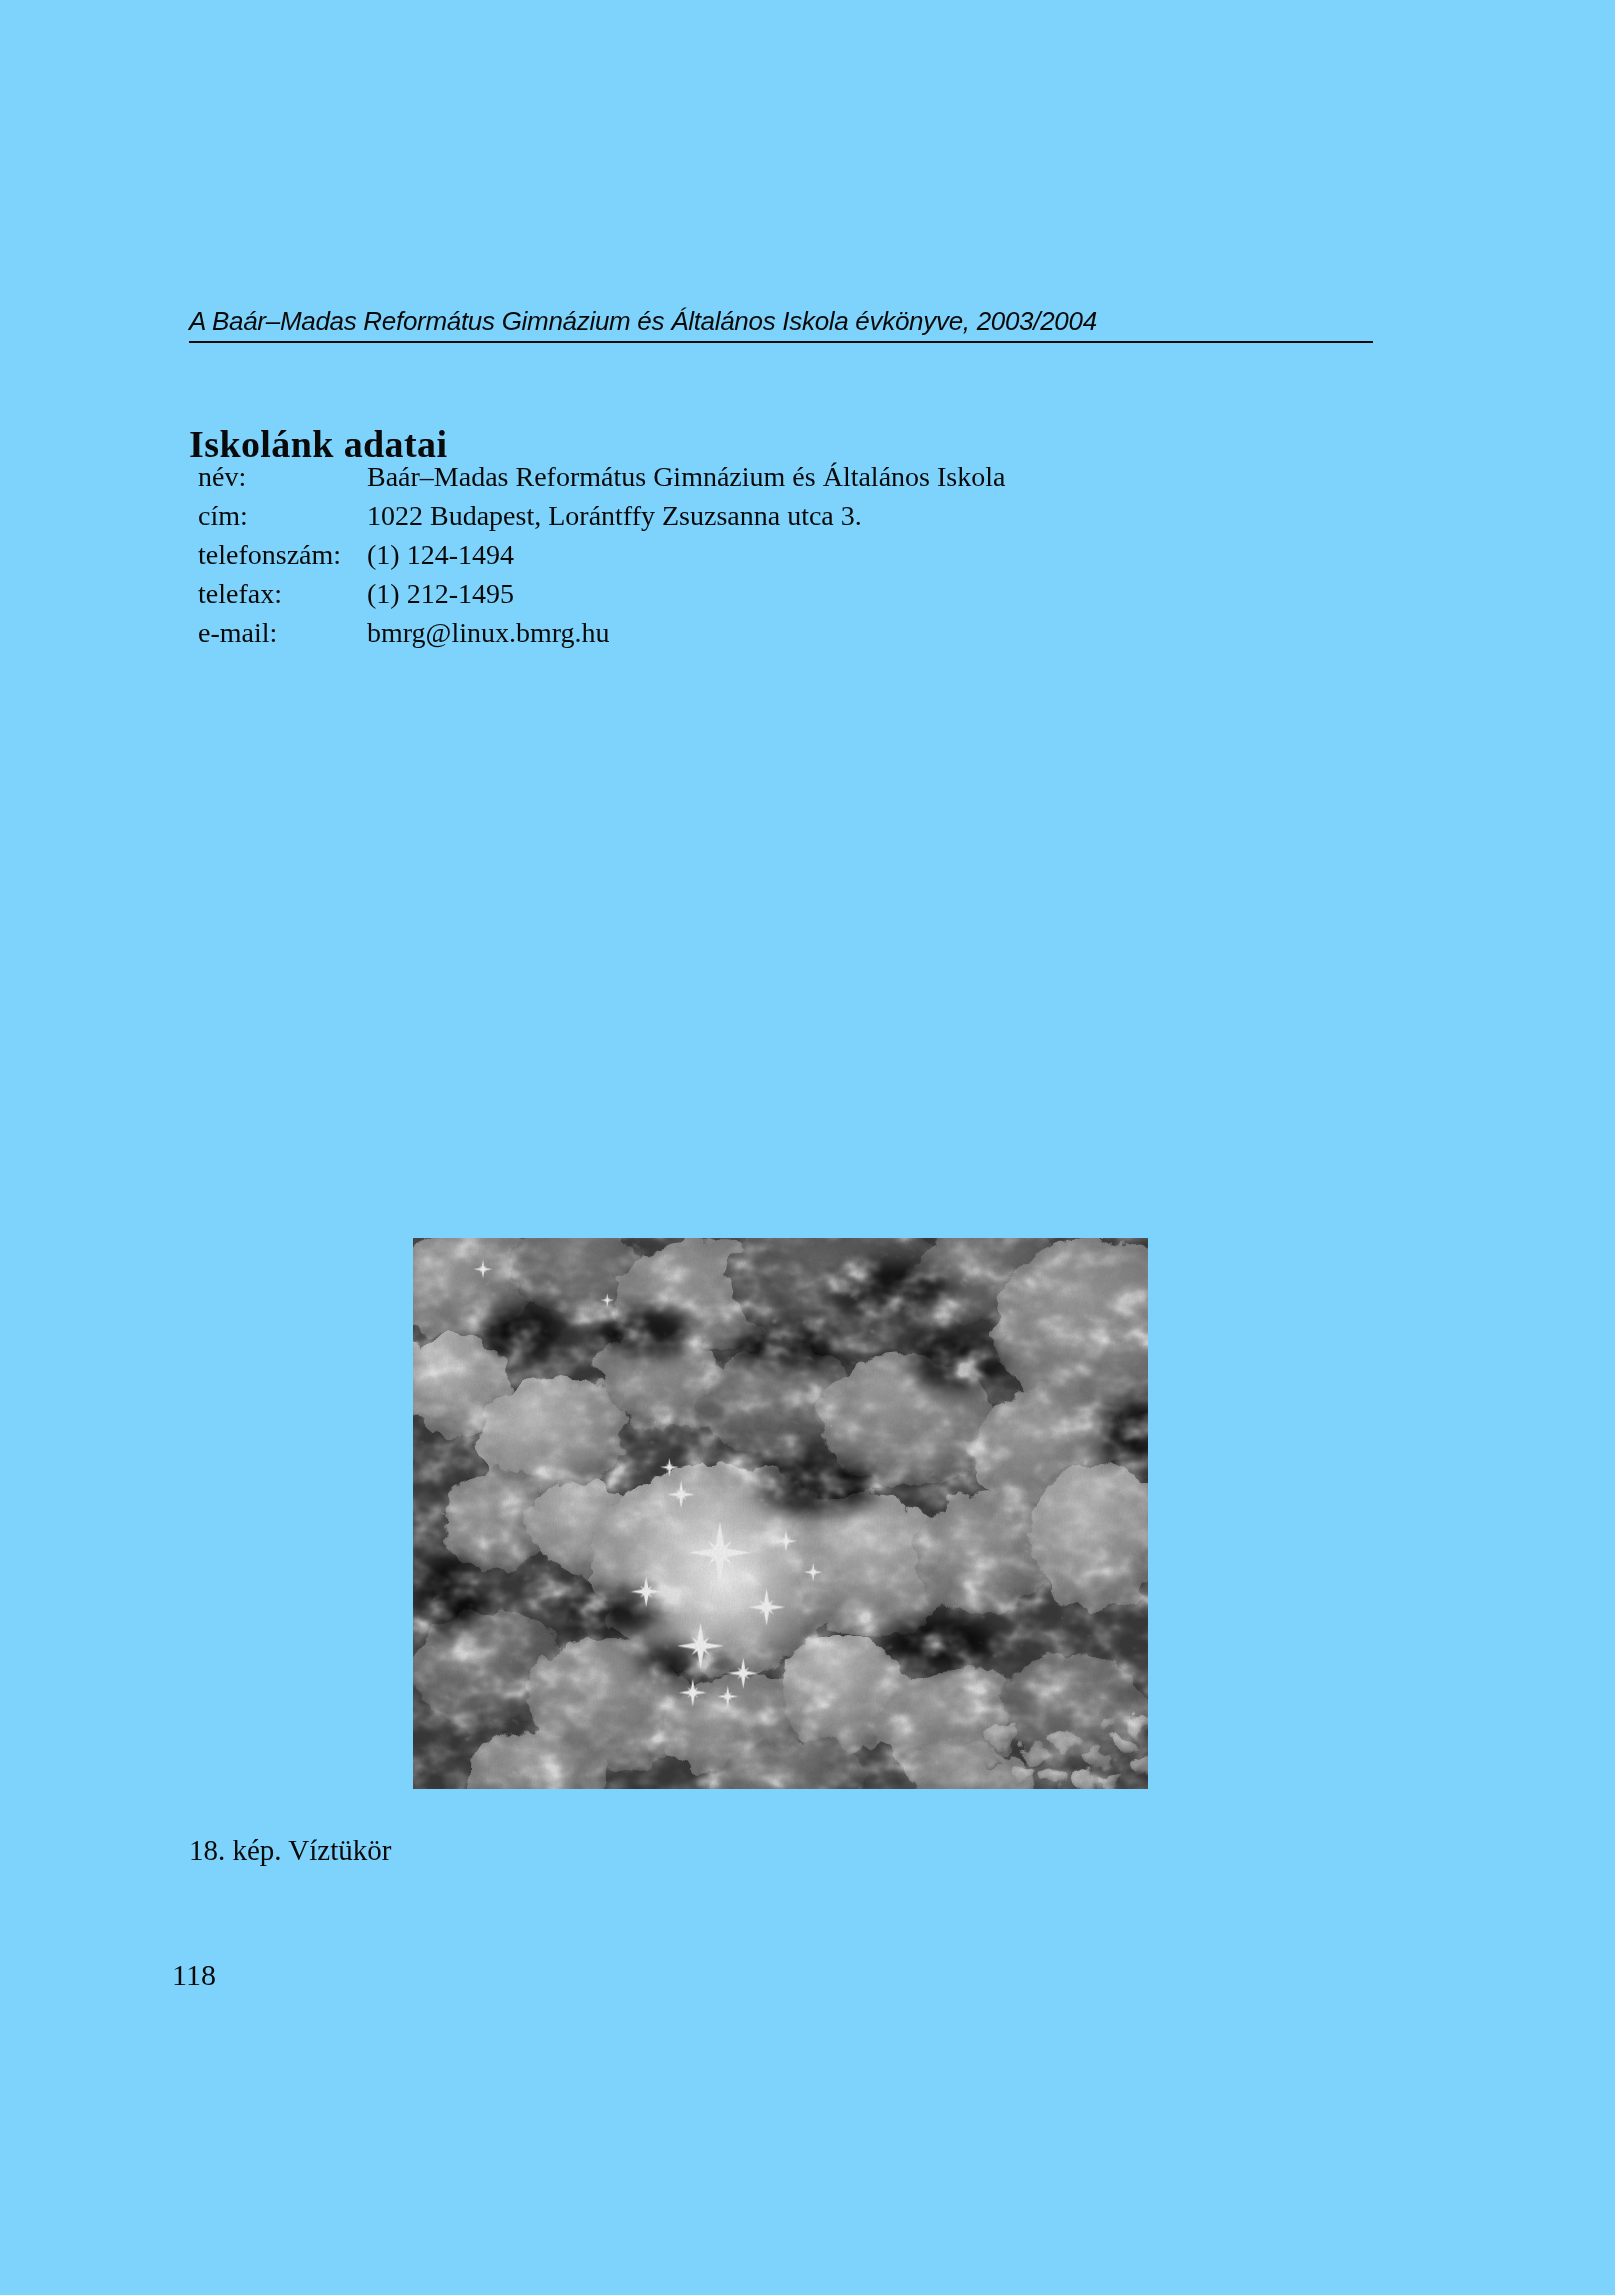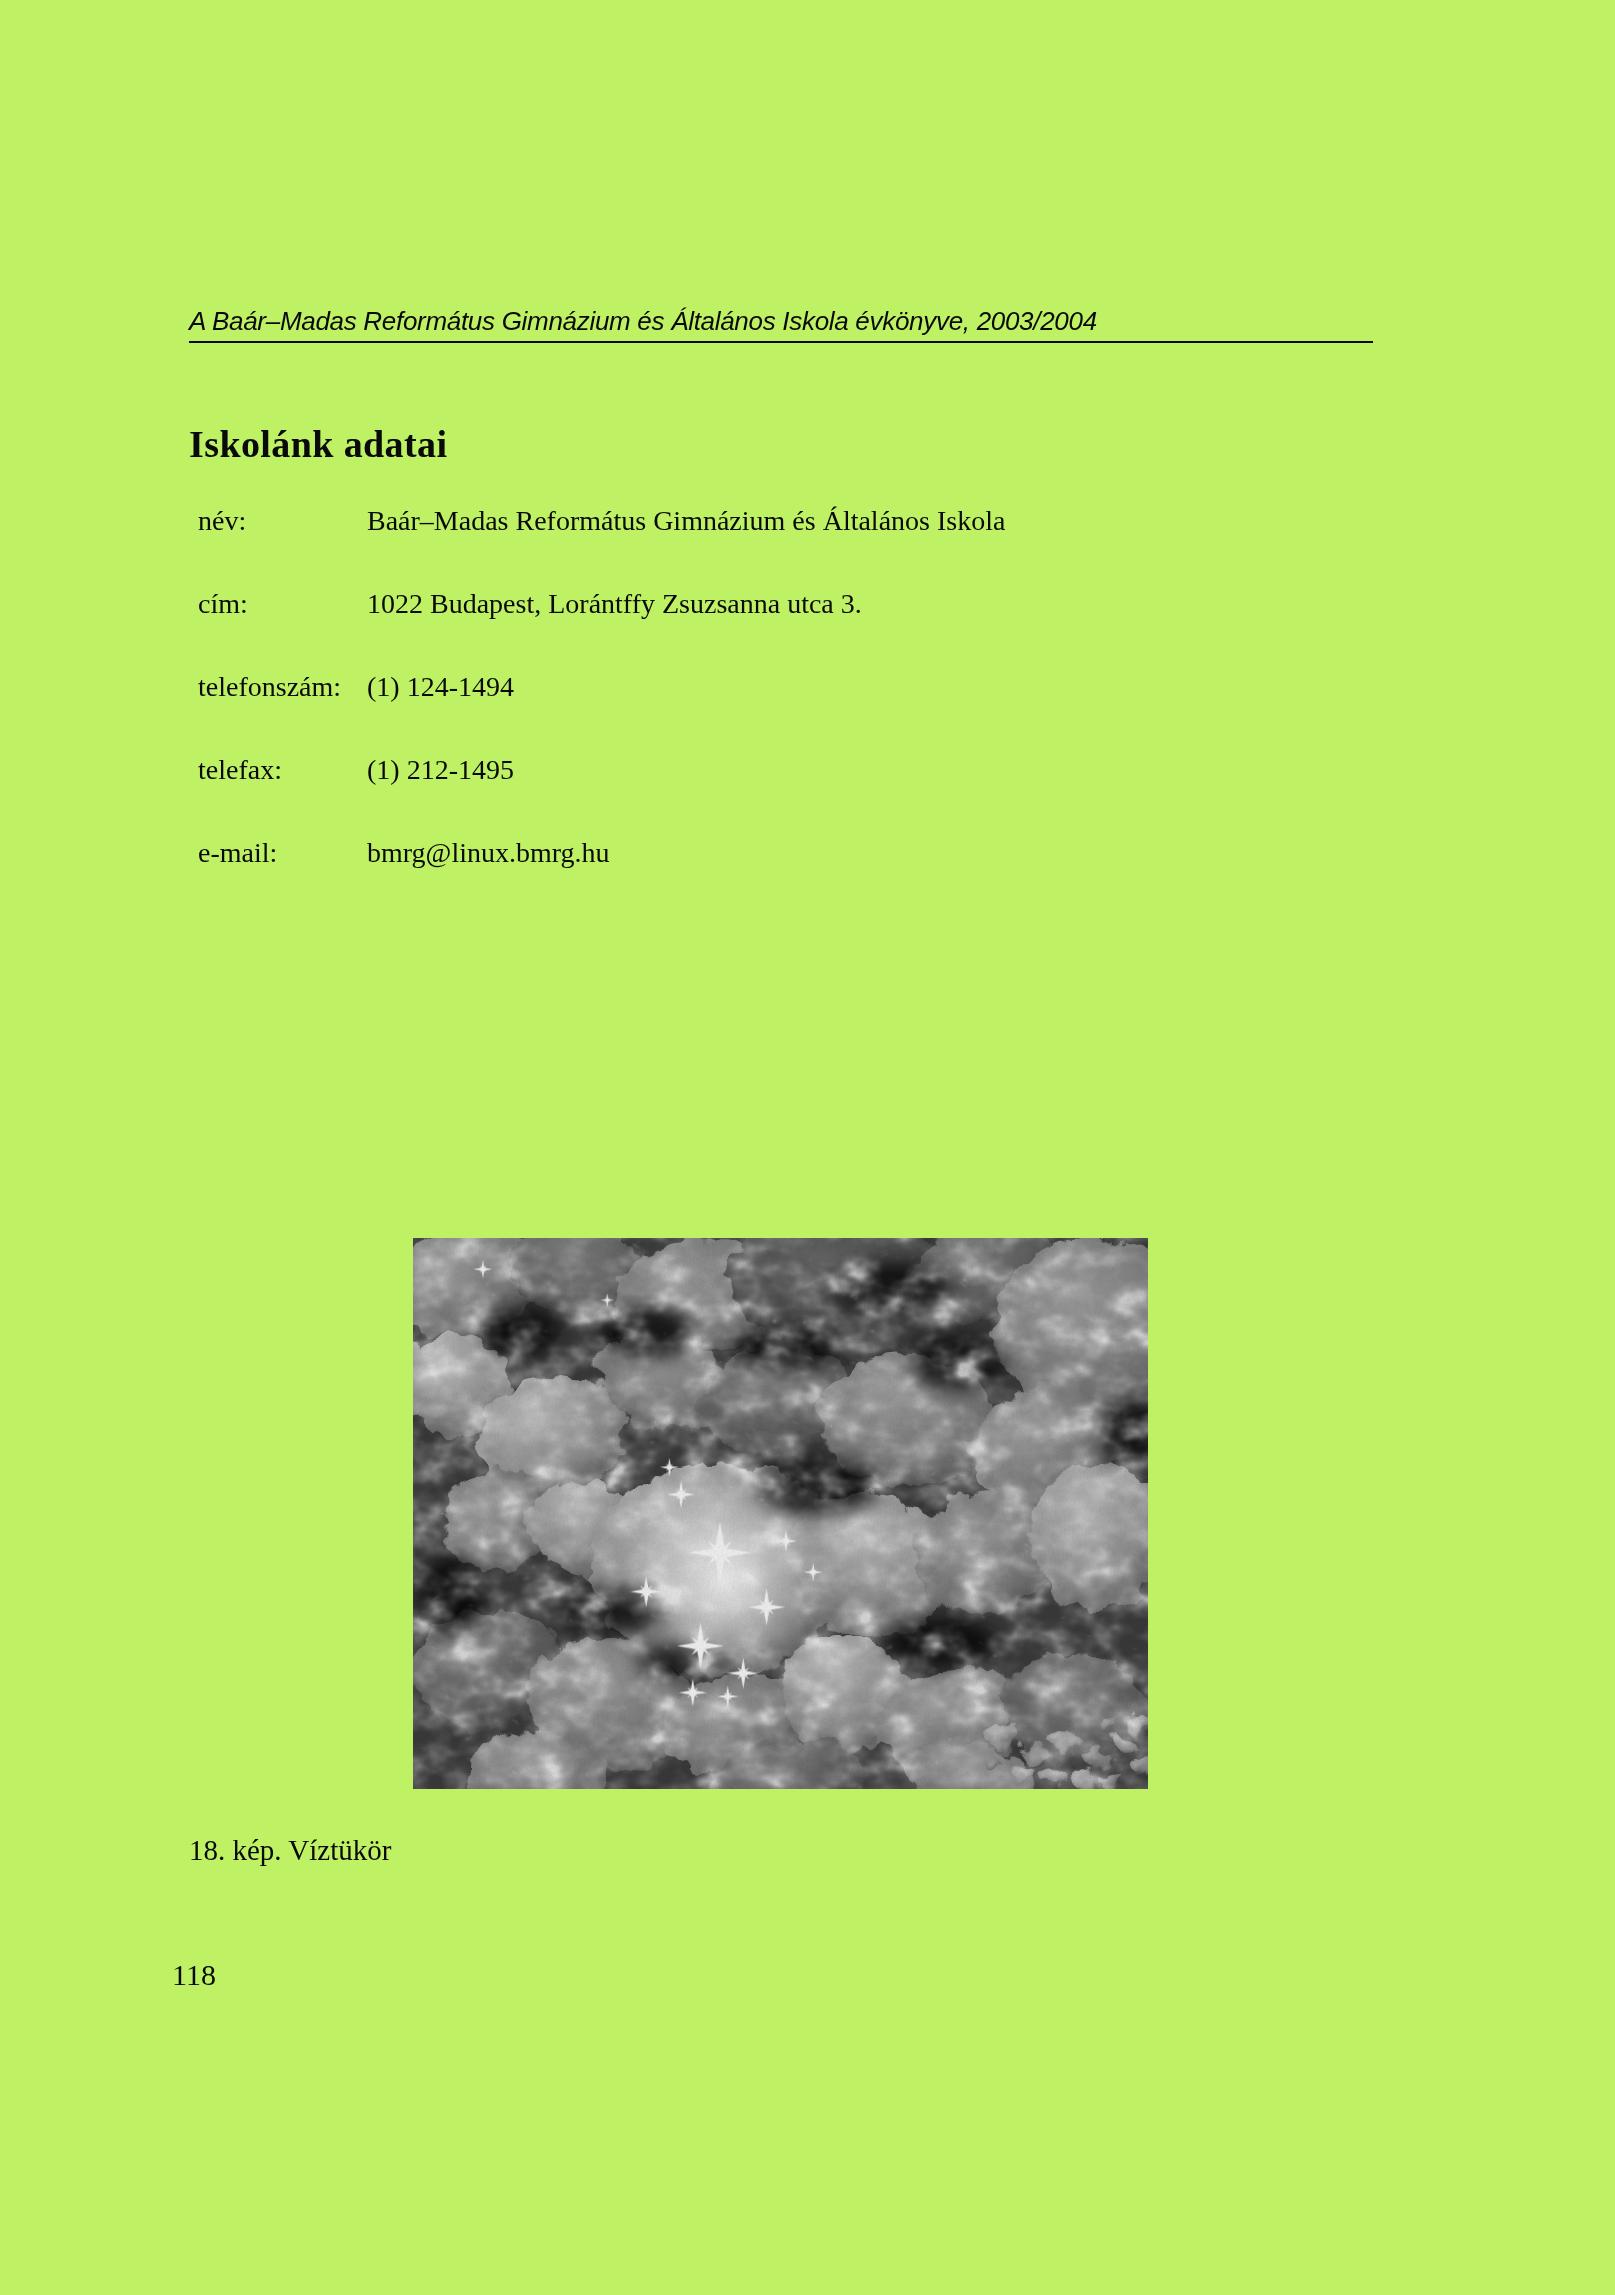--- a/index.html
+++ b/index.html
@@ -5,21 +5,21 @@
   * { margin: 0; padding: 0; box-sizing: border-box; }
   html, body { background: #ffffff; }
   body {
     width: 1616px;
     height: 2295px;
     position: relative;
     font-family: "Liberation Serif", serif;
     color: #0a0a0a;
     overflow: hidden;
   }
-  .page { position: absolute; inset: 0; background: #bef264; padding-left: 28px; }
+  .page { position: absolute; inset: 0; background: #7dd3fc; padding-left: 28px; }
 
   .running-header {
     position: absolute;
     left: 189px;
     top: 306px;
     width: 1189px;
     font-family: "Liberation Sans", sans-serif;
     font-style: italic;
     font-size: 26px;
     letter-spacing: -0.3px;
@@ -47,21 +47,21 @@
   .details-list {
     position: absolute;
     left: 198px;
     top: 457px;
     width: 1088px;
     font-size: 28px;
     line-height: 39px;
   }
   .detail-row { white-space: nowrap; }
   .detail-label { display: inline-block; width: 169px; }
-  .detail-value { display: inline-block; margin-top: 44px; }
+  .detail-value { display: inline-block; }
 
   .figure-photo {
     position: absolute;
     left: 413px;
     top: 1238px;
     width: 735px;
     height: 551px;
     background: #4a4a4a;
     overflow: hidden;
   }

